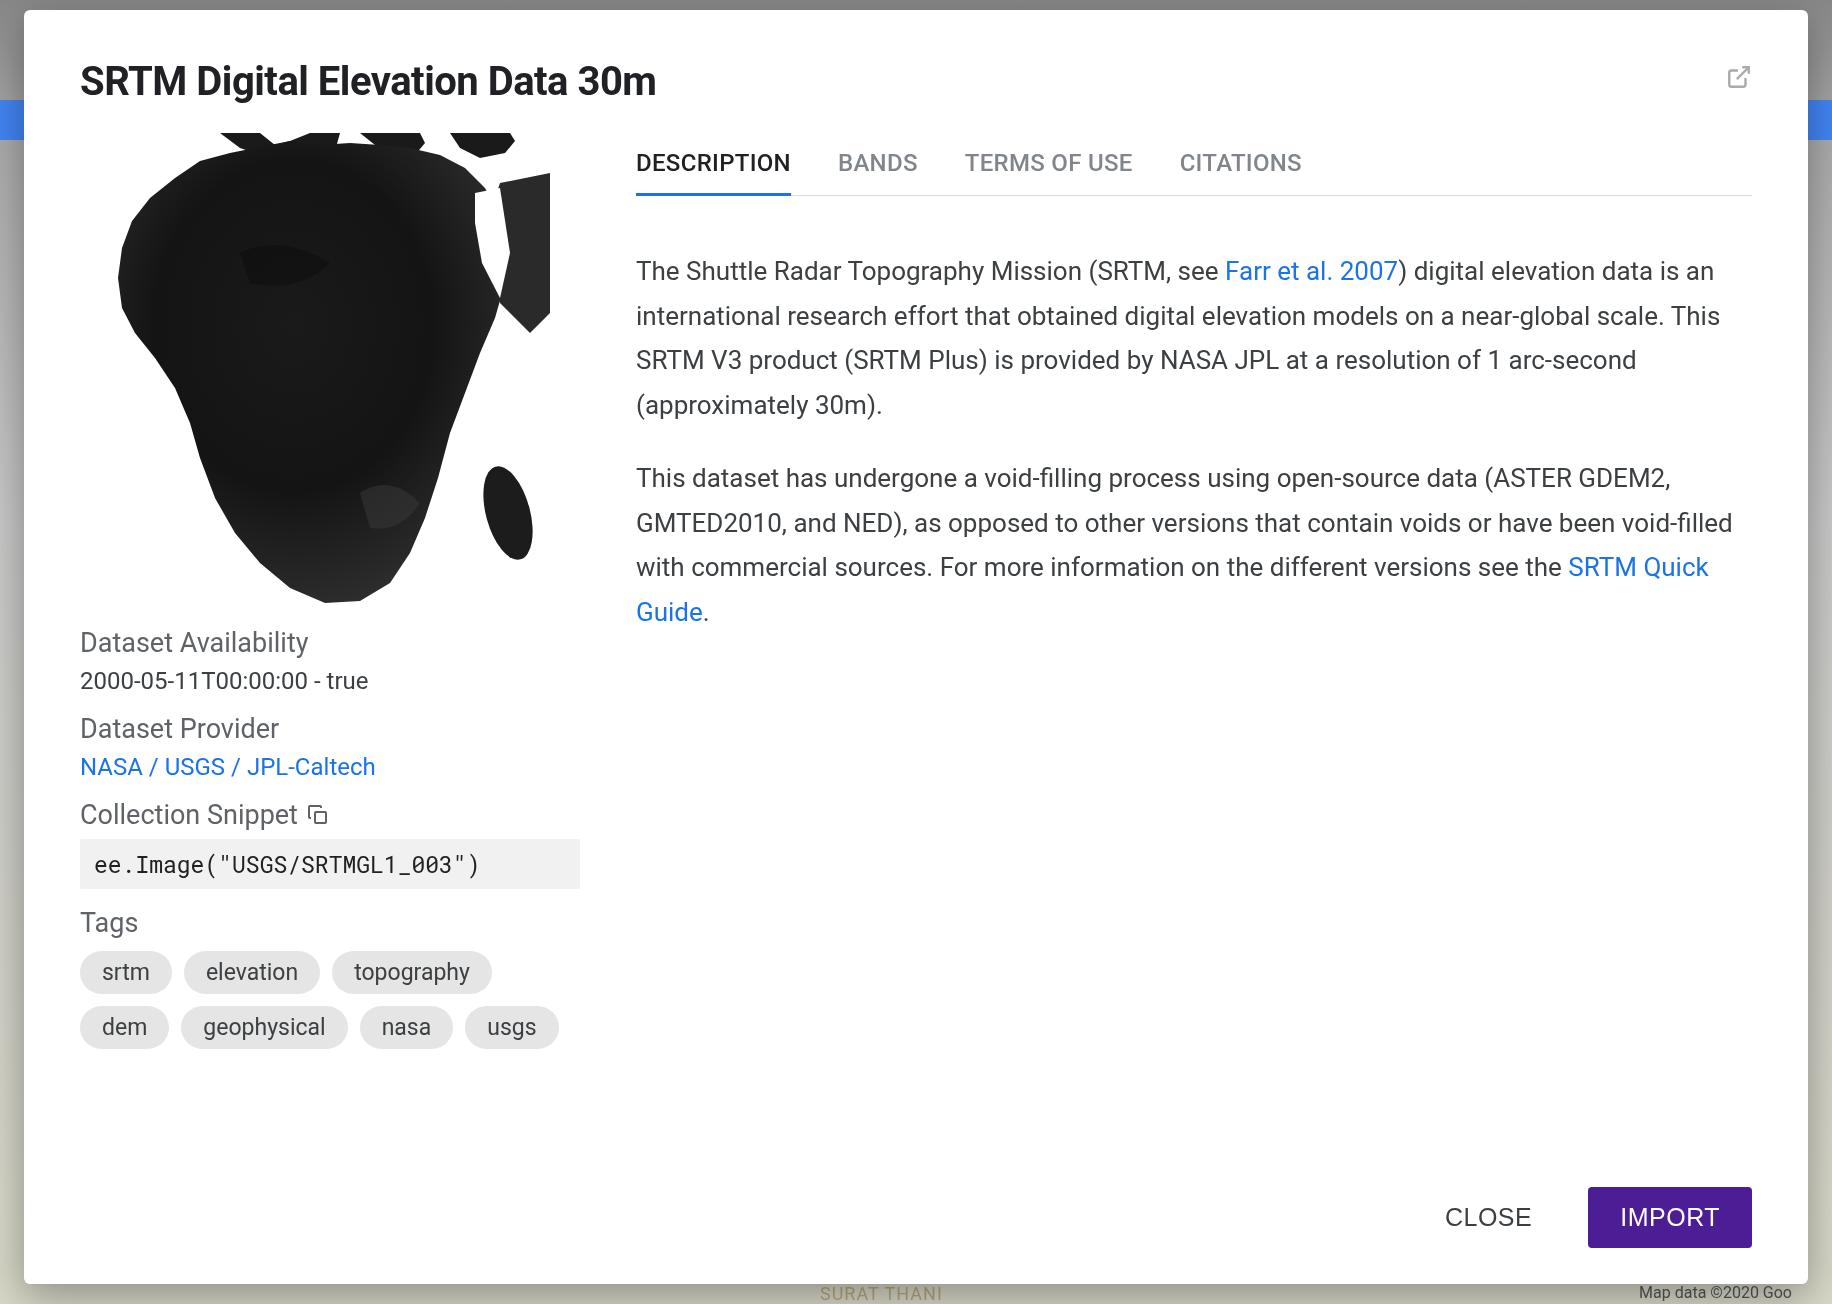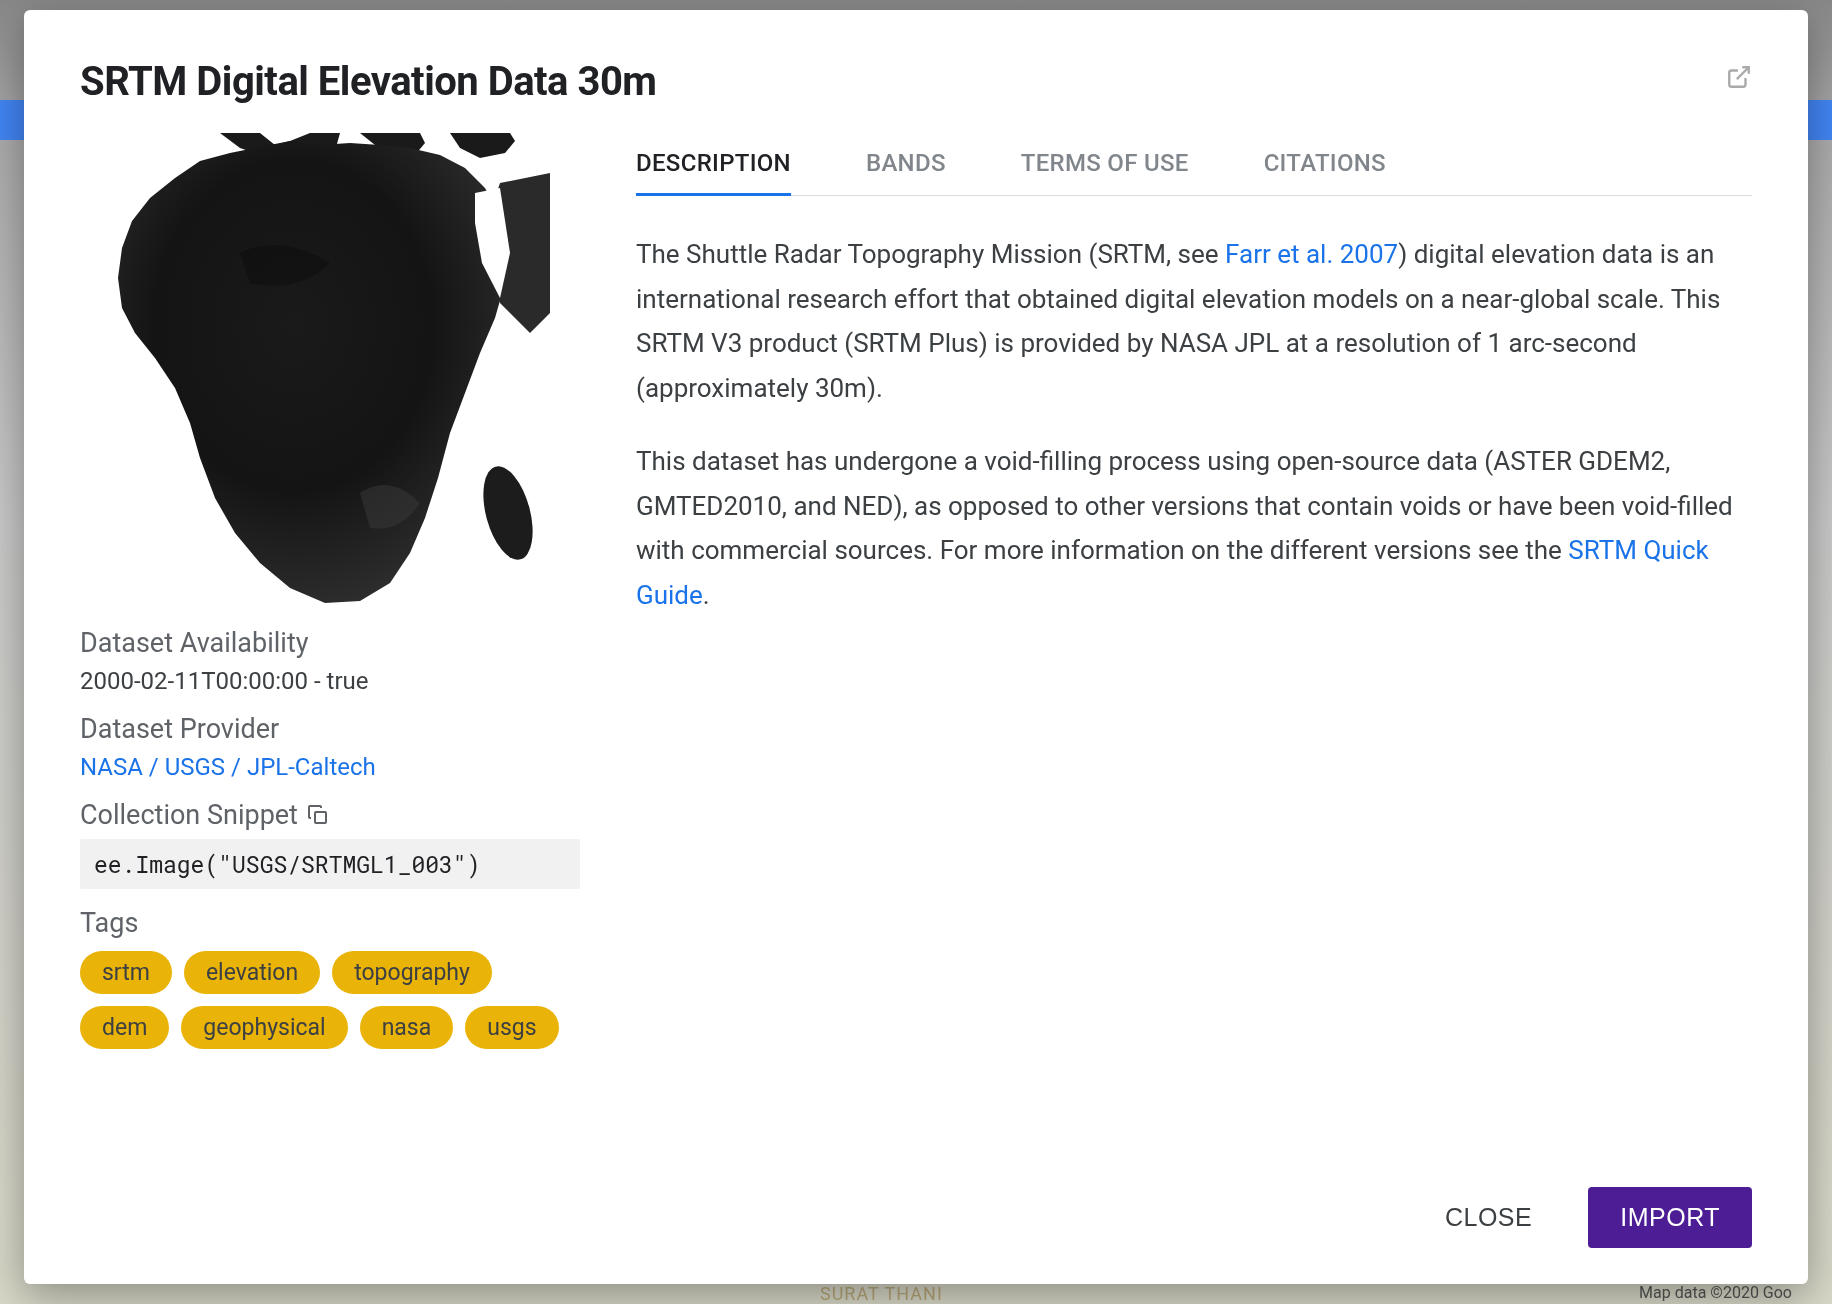--- a/index.html
+++ b/index.html
@@ -118,37 +118,37 @@
       margin-top: 4px;
       width: 500px;
     }
     .tags-wrap {
       display: flex;
       flex-wrap: wrap;
       gap: 12px;
       margin-top: 12px;
     }
     .tag {
-      background: #eab308;
+      background: #e5e5e5;
       color: #3c4043;
       font-size: 23px;
       padding: 8px 22px;
       border-radius: 24px;
       cursor: pointer;
     }
     .right-col {
       flex: 1;
       display: flex;
       flex-direction: column;
     }
     .tabs {
       display: flex;
       border-bottom: 1px solid #dadce0;
-      gap: 75px;
-      margin-bottom: 36px;
+      gap: 47px;
+      margin-bottom: 53px;
     }
     .tab {
       font-size: 24px;
       font-weight: 500;
       color: #80868b;
       padding: 16px 0;
       cursor: pointer;
       letter-spacing: 0.3px;
       border-bottom: 3px solid transparent;
       margin-bottom: -1px;
@@ -266,21 +266,21 @@
           <path d="M420 50 L470 40 L470 180 L450 200 L420 170 L405 120 L410 80 Z" fill="#2a2a2a"></path>
 
           <path d="M395 60 L420 55 L430 120 L420 165 L402 130 L395 90 Z" fill="#ffffff"></path>
 
           <ellipse cx="428" cy="380" rx="22" ry="48" fill="#1c1c1c" transform="rotate(-15 428 380)"></ellipse>
         </svg>
       </div>
 
       <div class="meta-section">
         <div class="meta-label">Dataset Availability</div>
-        <div class="meta-value">2000-02-11T00:00:00 - true</div>
+        <div class="meta-value">2000-05-11T00:00:00 - true</div>
       </div>
 
       <div class="meta-section">
         <div class="meta-label">Dataset Provider</div>
         <a class="meta-link">NASA / USGS / JPL-Caltech</a>
       </div>
 
       <div class="meta-section">
         <div class="meta-label">
           <span>Collection Snippet</span>

